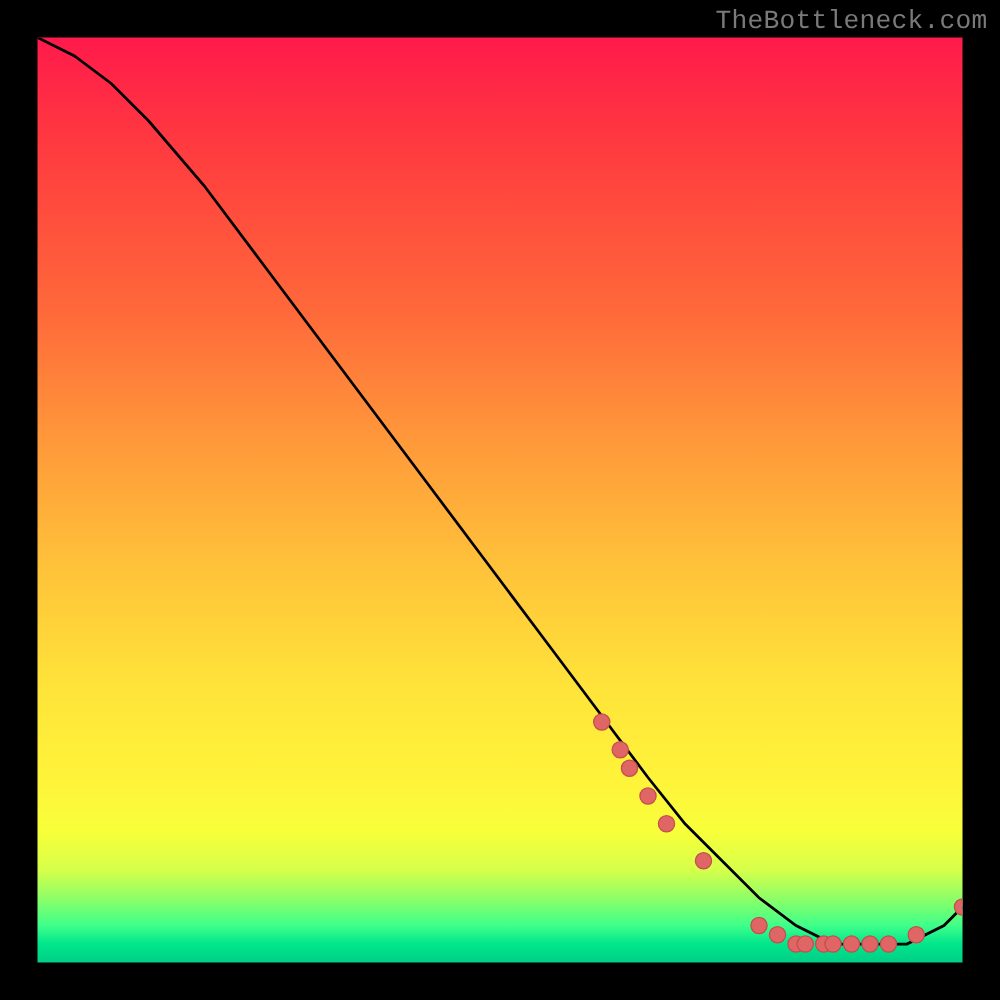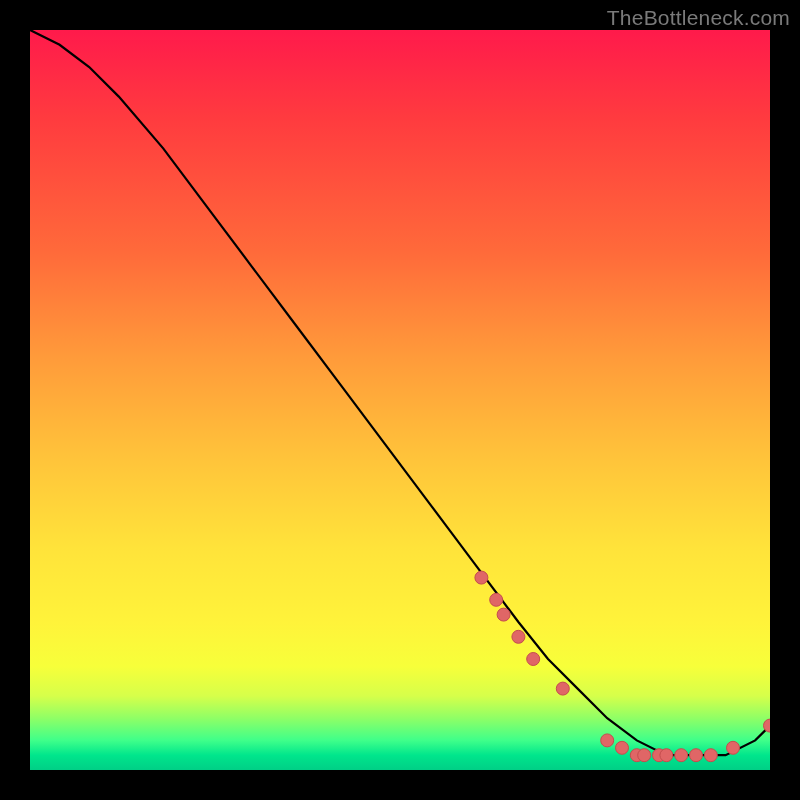--- a/index.html
+++ b/index.html
@@ -9,20 +9,21 @@
     height: 800px;
     background: #000;
     overflow: hidden;
     font-family: Arial, Helvetica, sans-serif;
   }
   .frame {
     position: relative;
     width: 800px;
     height: 584px;
     background: #000;
+    font-family: Liberation Mono, monospace;
   }
   .plot {
     position: absolute;
     left: 30px;
     top: 30px;
     width: 740px;
     height: 740px;
     
     background: linear-gradient(
       to bottom,

